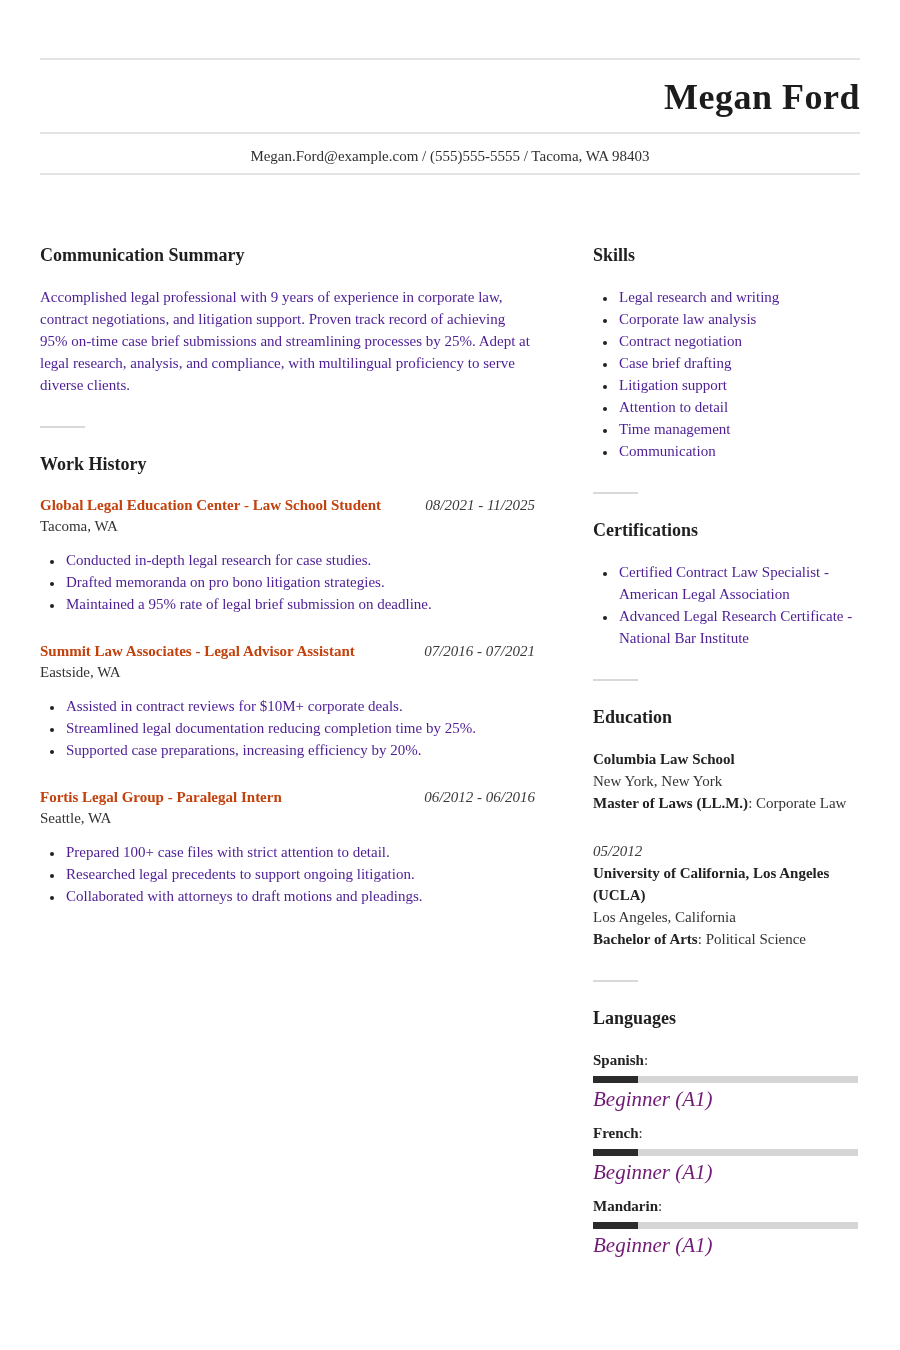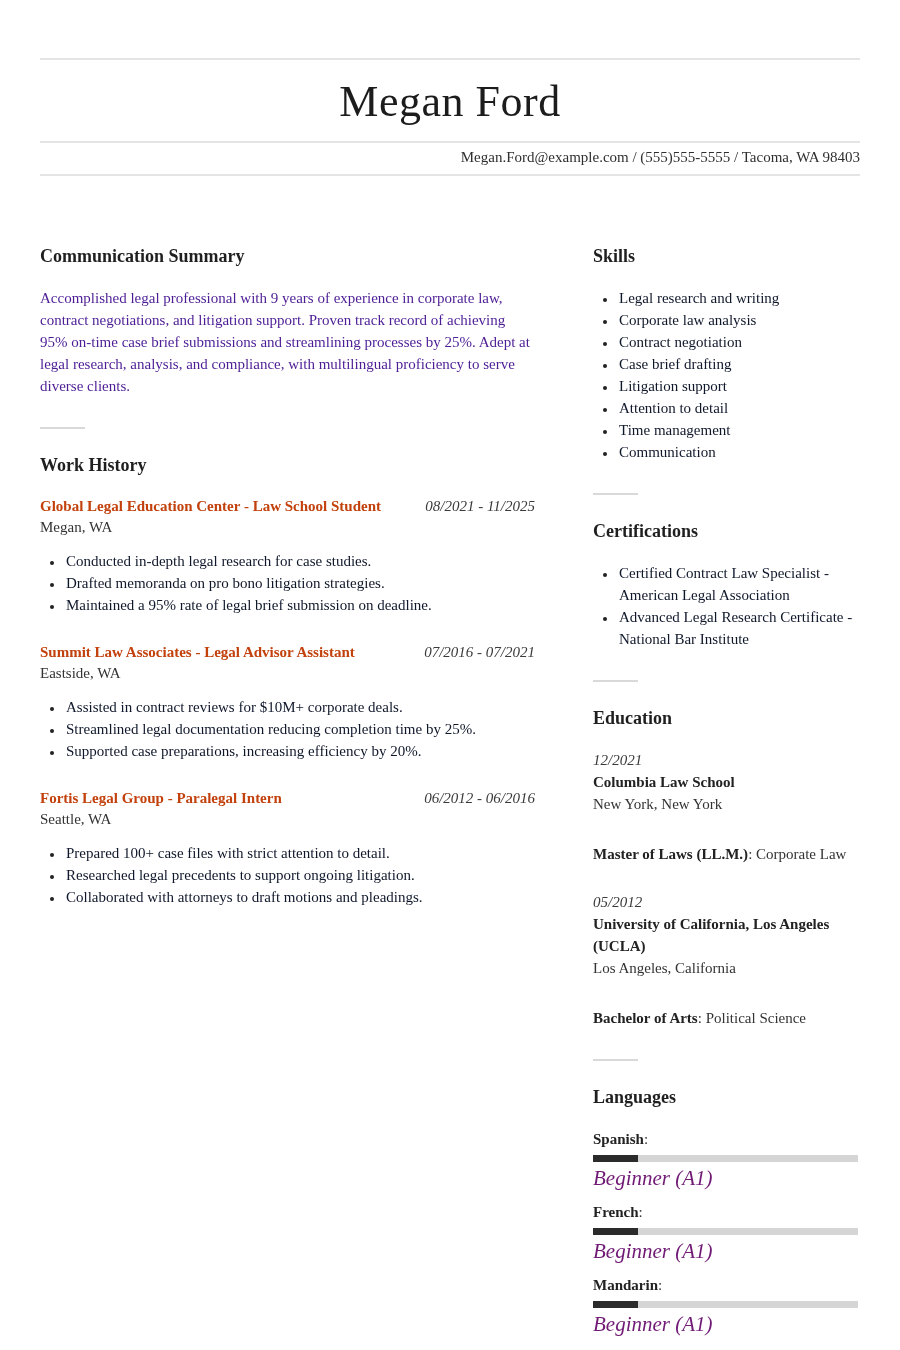--- a/index.html
+++ b/index.html
@@ -9,32 +9,32 @@
     font-family: "Liberation Serif", "DejaVu Serif", serif;
     color: #333333;
     overflow: hidden;
   }
   .page { padding: 0 40px; }
 
   .rule-full { border-top: 2px solid #e4e4e4; }
   .rule-top { margin-top: 58px; }
 
   .name {
-    text-align: center;
-    font-size: 44px;
-    font-weight: normal;
+    text-align: right;
+    font-size: 36px;
+    font-weight: bold;
     color: #1c1c1c;
     letter-spacing: 0.5px;
     padding: 16px 0 14px 0;
   }
   .contact {
-    text-align: right;
+    text-align: center;
     font-size: 15px;
     color: #2f2f2f;
-    padding: 6px 0 8px 0;
+    padding: 14px 0 8px 0;
   }
 
   .columns { display: flex; margin-top: 70px; }
   .col-left { width: 495px; }
   .col-right { width: 265px; margin-left: 58px; }
 
   h2 {
     font-size: 18px;
     font-weight: bold;
     color: #1f1f1f;
@@ -50,41 +50,41 @@
   }
 
   ul.bullets {
     list-style: disc;
     margin: 12px 0 0 0;
     padding-left: 24px;
   }
   ul.bullets li {
     font-size: 15px;
     line-height: 22px;
-    color: #0f172a;
+    color: #4c1d95;
     padding-left: 2px;
   }
   ul.bullets li::marker { font-size: 12px; color: #222; }
 
   .job { margin-bottom: 26px; }
   .job:last-child { margin-bottom: 0; }
   .job-head { display: flex; justify-content: space-between; align-items: baseline; }
   .job-title { font-weight: bold; font-size: 15px; color: #c2410c; line-height: 21px; max-width: 360px; }
   .job-dates { font-style: italic; font-size: 15px; color: #3a3a3a; white-space: nowrap; }
   .job-loc { font-size: 15px; color: #333; line-height: 21px; }
 
   .skills-list { margin-top: 0; }
   .cert-list { margin-top: 0; }
 
   .edu-entry { margin-bottom: 26px; }
   .edu-entry:last-child { margin-bottom: 0; }
   .edu-date { font-style: italic; font-size: 15px; line-height: 22px; color: #3a3a3a; }
   .edu-school { font-weight: bold; font-size: 15px; line-height: 22px; color: #222; }
   .edu-loc { font-size: 15px; line-height: 22px; color: #333; }
-  .edu-degree { font-size: 15px; line-height: 22px; color: #333; margin-top: 28px; }
+  .edu-degree { font-size: 15px; line-height: 22px; color: #333; }
   .b { font-weight: bold; color: #222; }
 
   .lang-item { margin-bottom: 13px; }
   .lang-name { font-size: 15px; line-height: 22px; color: #333; }
   .lang-bar {
     width: 100%; height: 7px;
     background: #d5d5d5;
     margin: 5px 0 6px 0;
   }
   .lang-fill { height: 100%; background: #2b2b2b; }
@@ -112,21 +112,21 @@
 
       <div class="sep"></div>
 
       <h2>Work History</h2>
 
       <div class="job">
         <div class="job-head">
           <span class="job-title">Global Legal Education Center - Law School Student</span>
           <span class="job-dates">08/2021 - 11/2025</span>
         </div>
-        <div class="job-loc">Megan, WA</div>
+        <div class="job-loc">Tacoma, WA</div>
         <ul class="bullets">
           <li>Conducted in-depth legal research for case studies.</li>
           <li>Drafted memoranda on pro bono litigation strategies.</li>
           <li>Maintained a 95% rate of legal brief submission on deadline.</li>
         </ul>
       </div>
 
       <div class="job">
         <div class="job-head">
           <span class="job-title">Summit Law Associates - Legal Advisor Assistant</span>
@@ -175,21 +175,20 @@
       <ul class="bullets cert-list">
         <li>Certified Contract Law Specialist - American Legal Association</li>
         <li>Advanced Legal Research Certificate - National Bar Institute</li>
       </ul>
 
       <div class="sep"></div>
 
       <h2>Education</h2>
 
       <div class="edu-entry">
-        <div class="edu-date">12/2021</div>
         <div class="edu-school">Columbia Law School</div>
         <div class="edu-loc">New York, New York</div>
         <div class="edu-degree"><span class="b">Master of Laws (LL.M.)</span><span>: Corporate Law</span></div>
       </div>
 
       <div class="edu-entry">
         <div class="edu-date">05/2012</div>
         <div class="edu-school">University of California, Los Angeles (UCLA)</div>
         <div class="edu-loc">Los Angeles, California</div>
         <div class="edu-degree"><span class="b">Bachelor of Arts</span><span>: Political Science</span></div>

